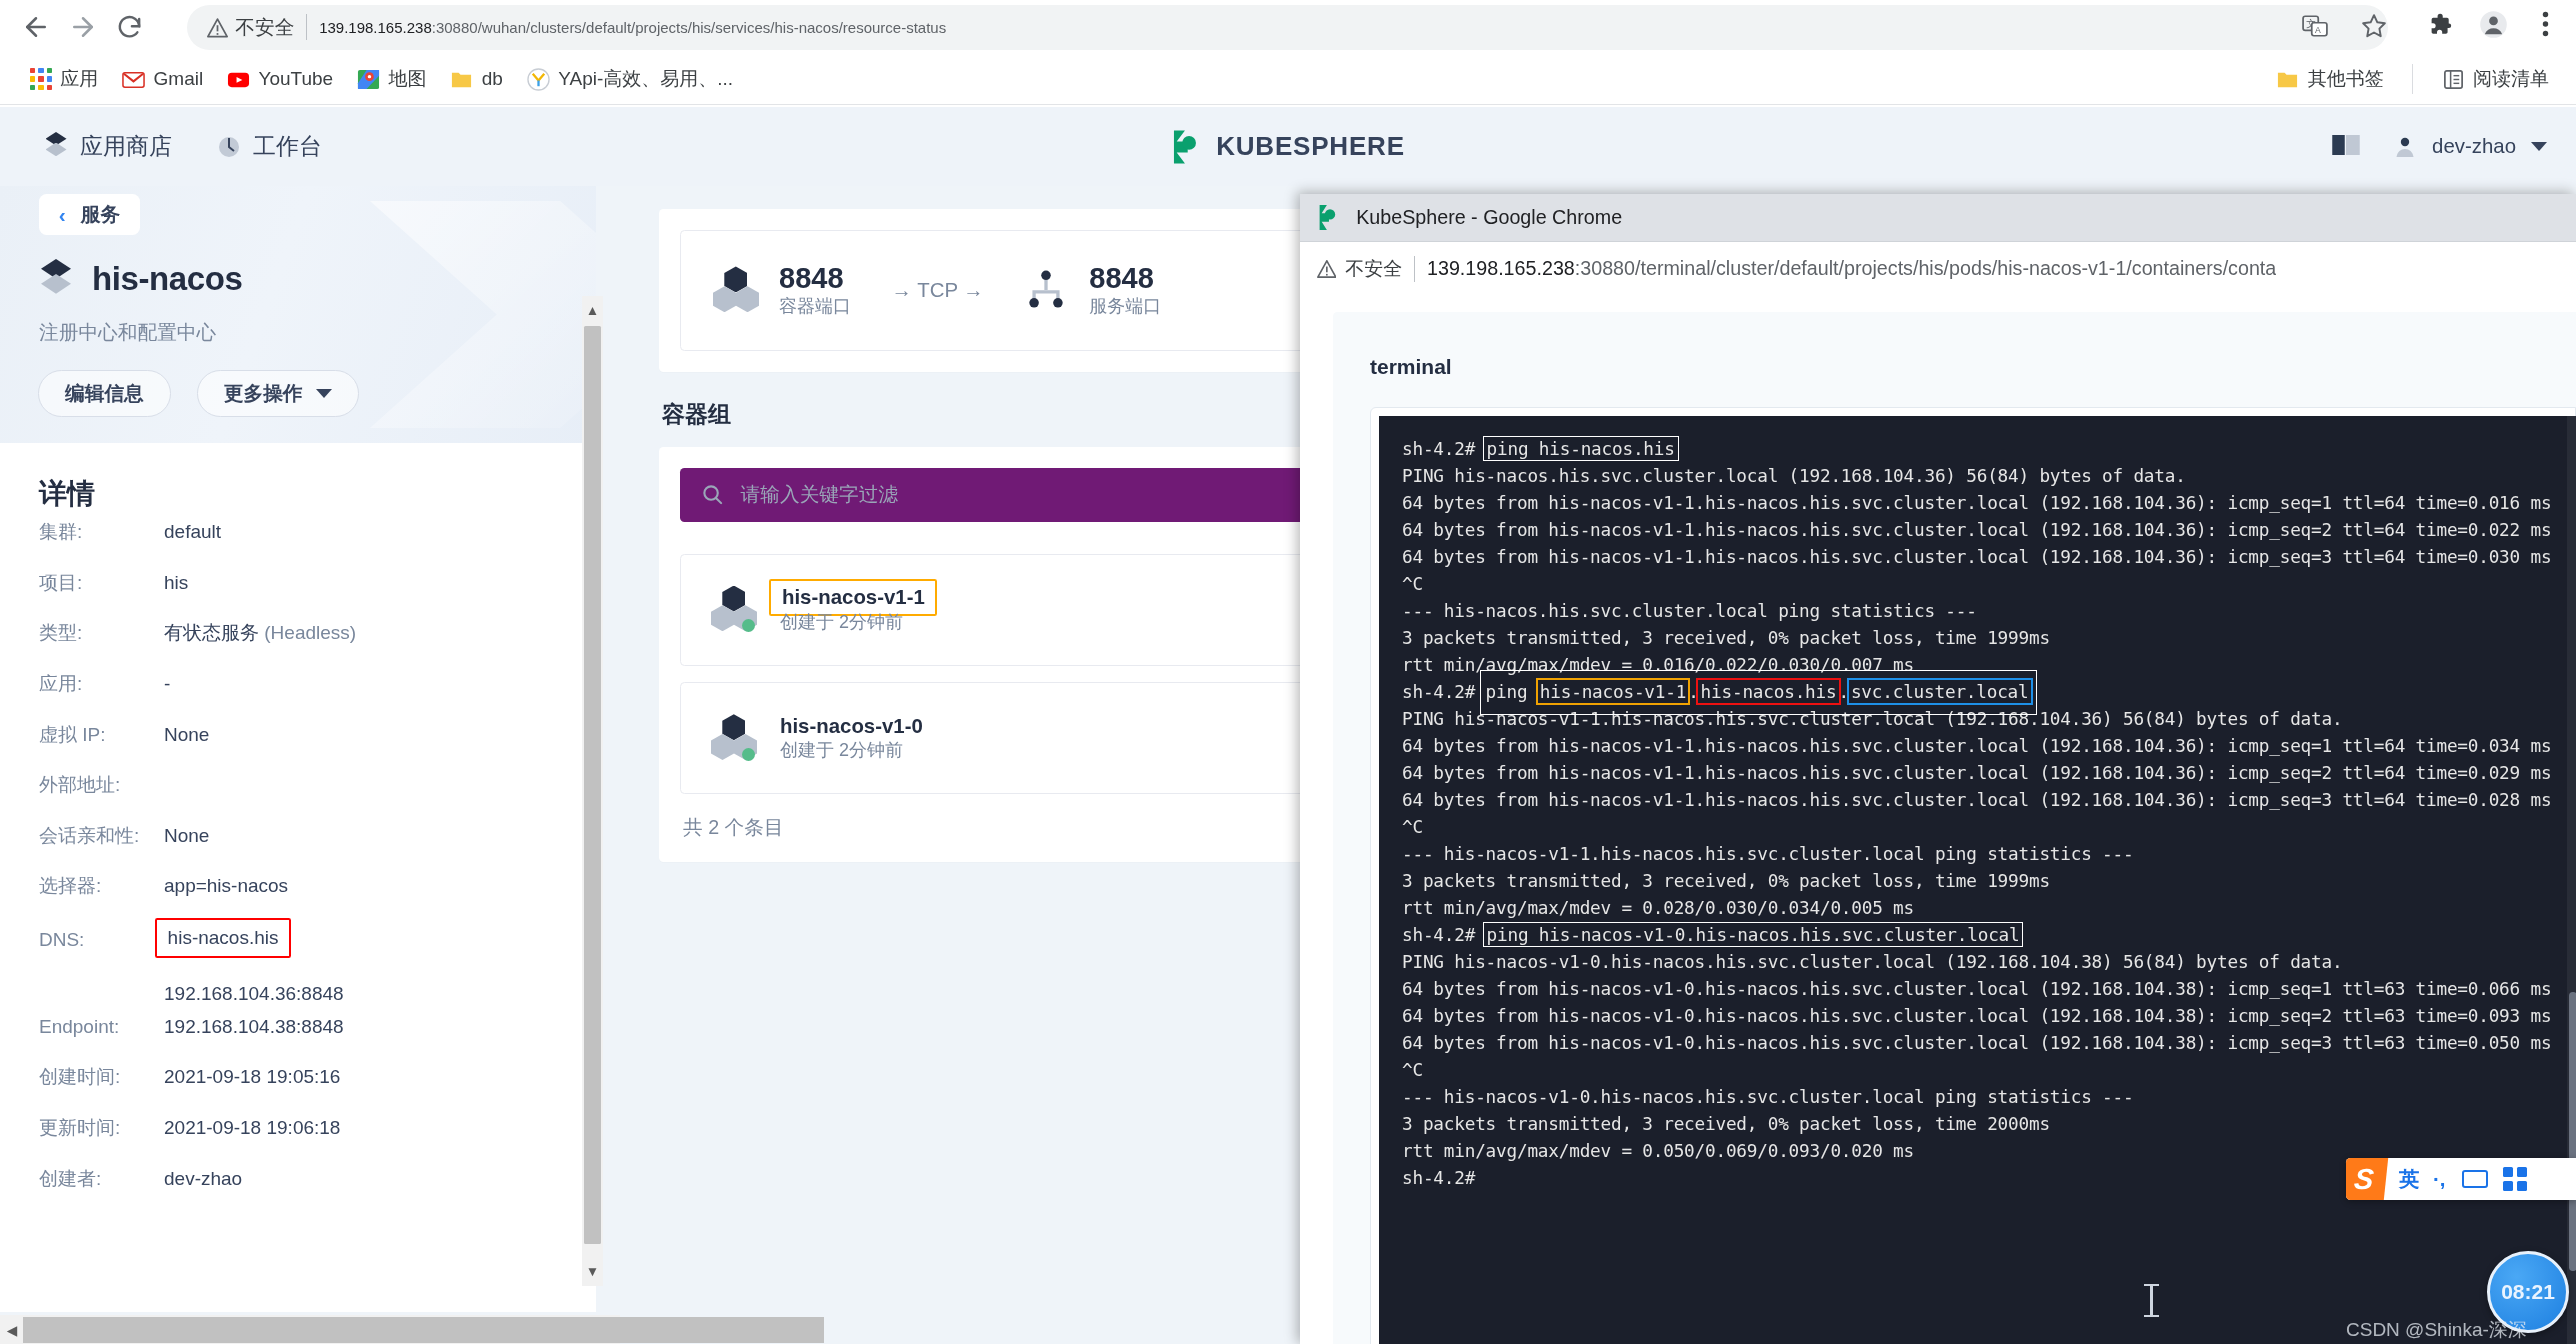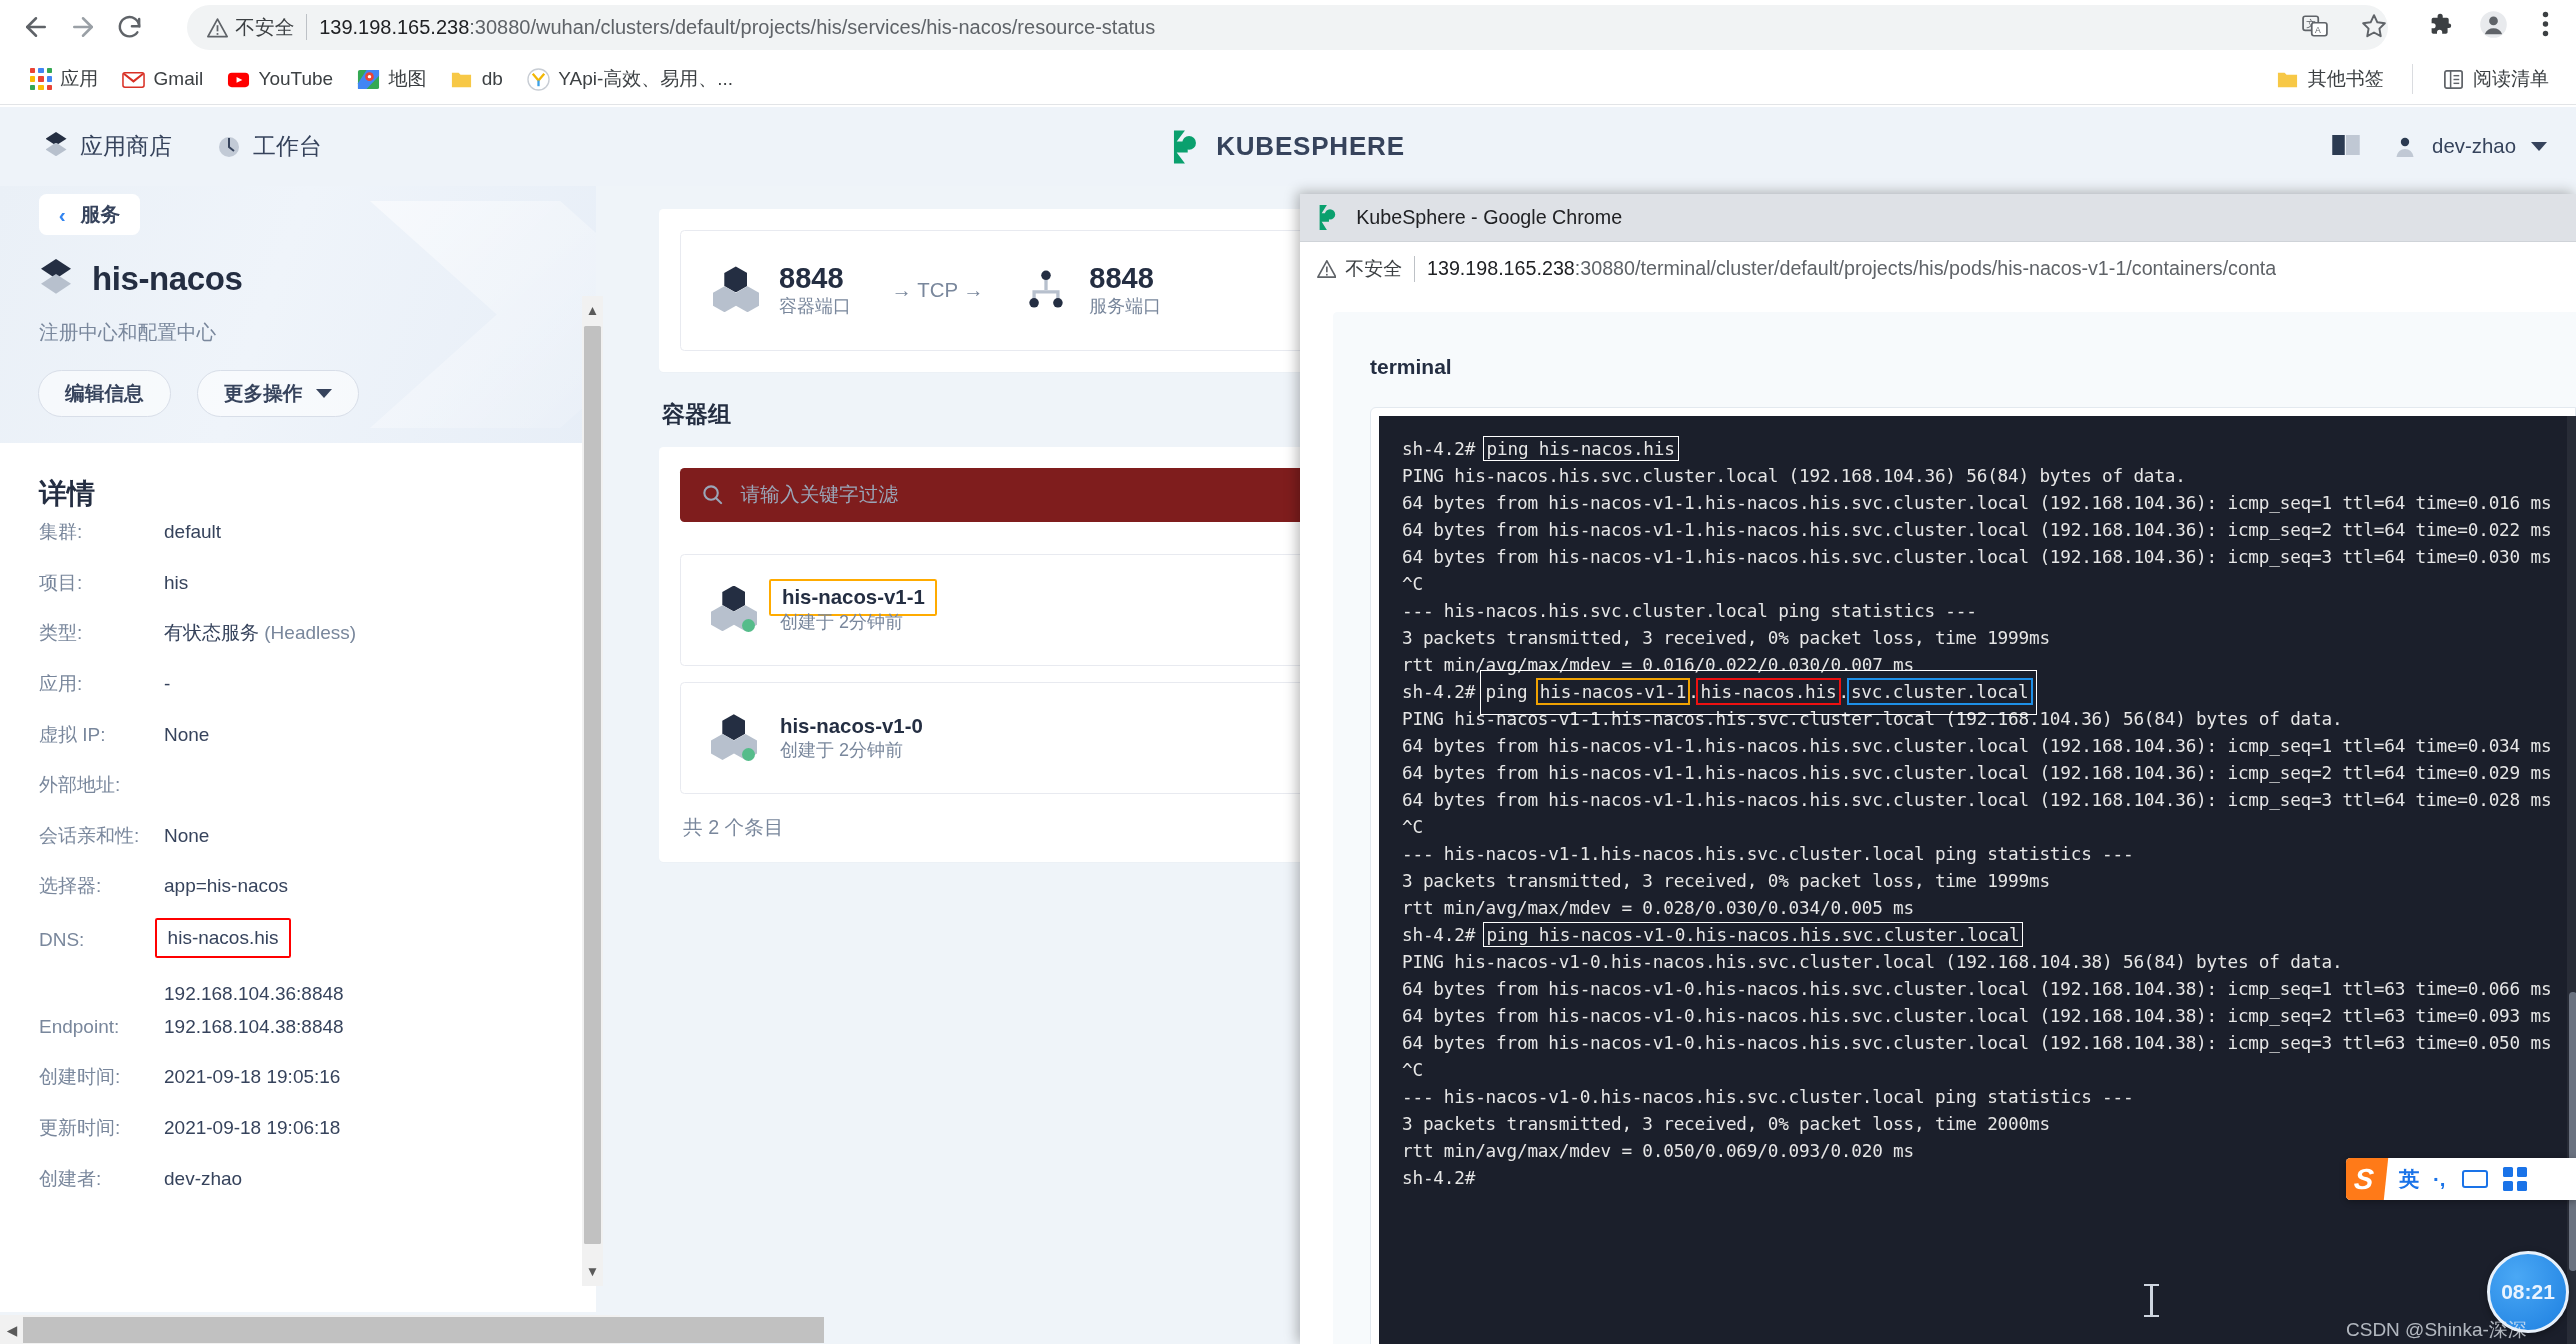--- a/index.html
+++ b/index.html
@@ -23,21 +23,21 @@
   .nav-btn.first { margin-left: 12px; }
   .omnibox {
     position: absolute; left: 187px; top: 4.5px; width: 2201px; height: 45px;
     background: #f1f3f4; border-radius: 23px; display: flex; align-items: center;
     padding: 0 19.7px;
   }
   .warn-tri { width: 21px; height: 18px; position: relative; margin-right: 7.6px; flex: none; }
   .warn-tri svg { display: block; }
   .insecure-txt { font-size: 19.7px; color: #3c4043; white-space: nowrap; }
   .omni-sep { width: 0.8px; height: 26px; background: #bdc1c6; margin: 0 12px; flex: none; }
-  .url-txt { font-size: 20px; color: #202124; white-space: nowrap; overflow: hidden; }
+  .url-txt { font-size: 15px; color: #202124; white-space: nowrap; overflow: hidden; }
   .url-txt .host { color: #202124; }
   .url-txt .rest { color: #5f6368; }
 
   .omni-icons { position: absolute; right: 186px; top: 9px; display: flex; align-items: center; gap: 26px; }
   .tb-icon { width: 33px; height: 33px; display: flex; align-items: center; justify-content: center; color: #5f6368; }
 
   .chrome-right { position: absolute; right: 13.6px; top: 7.6px; display: flex; align-items: center; gap: 19.7px; }
 
   
   .bookmarks {
@@ -121,21 +121,21 @@
   .card { background: #fff; border-radius: 4.5px; padding: 21px; margin-bottom: 27px; box-shadow: 0 0.8px 0 rgba(0,0,0,.02); }
   .port-card { border: 0.8px solid #e8eaf0; border-radius: 4.5px; height: 121px; display: flex; align-items: center; padding: 0 32px; gap: 27px; }
   .port-grp { display: flex; align-items: center; gap: 21px; }
   .port-num { font-size: 29px; font-weight: bold; color: #242e42; line-height: 1.1; }
   .port-lbl { font-size: 18px; color: #79879c; }
   .tcp-arrow { font-size: 20.4px; color: #79879c; white-space: nowrap; margin: 0 13.6px; }
   .sec-h { font-size: 23px; font-weight: bold; color: #242e42; margin: 0 0 16.6px 3px; }
   .wl-card { border: 0.8px solid #e8eaf0; border-radius: 4.5px; height: 112px; display: flex; align-items: center; padding: 0 30px; gap: 26px; }
   .wl-name { font-size: 21px; font-weight: bold; color: #242e42; }
   .wl-sub { font-size: 18px; color: #79879c; margin-top: 6px; }
-  .search-bar { background: #7f1d1d; border-radius: 4.5px; height: 54px; display: flex; align-items: center; gap: 16.6px; padding: 0 21px; margin-bottom: 32px; }
+  .search-bar { background: #701a75; border-radius: 4.5px; height: 54px; display: flex; align-items: center; gap: 16.6px; padding: 0 21px; margin-bottom: 32px; }
   .search-ph { font-size: 19.7px; color: #9aa6b8; }
   .pod-card { border: 0.8px solid #e8eaf0; border-radius: 4.5px; height: 112px; display: flex; align-items: center; padding: 0 30px; gap: 24px; margin-bottom: 16.6px; position: relative; }
   .pod-name { font-size: 20.4px; font-weight: bold; color: #242e42; display: inline-block; }
   .pod-name.boxed { border: 2.3px solid #ffab00; border-radius: 2.3px; padding: 5.3px 10.6px; margin: -6.8px 0 -6.8px -10.6px; }
   .pod-sub { font-size: 18px; color: #79879c; margin-top: 7.6px; }
   .total-txt { font-size: 19.7px; color: #79879c; margin: 19.7px 0 0 3px; }
 
   
   .term-win {
     position: absolute; left: 1300px; top: 194px; width: 1276px; height: 1151px;

